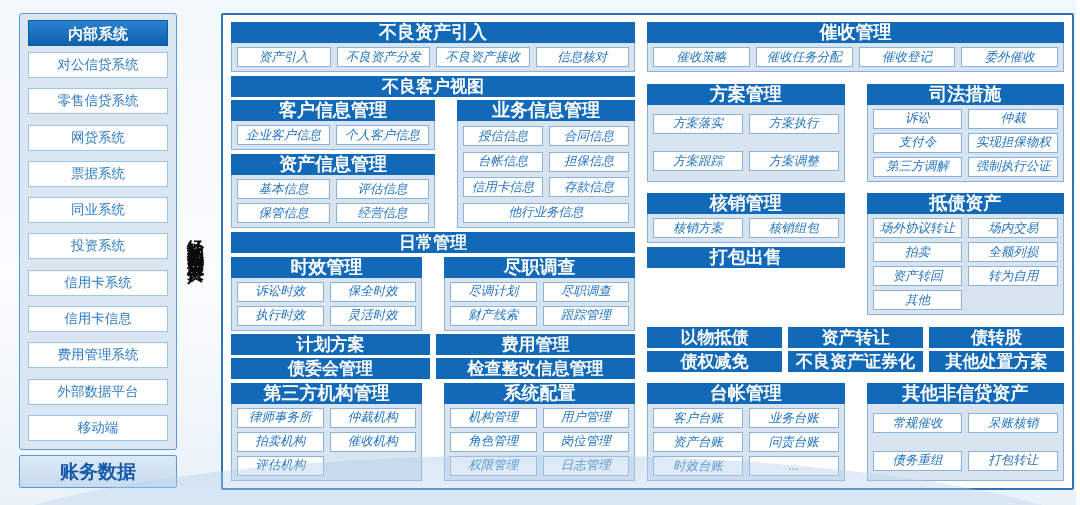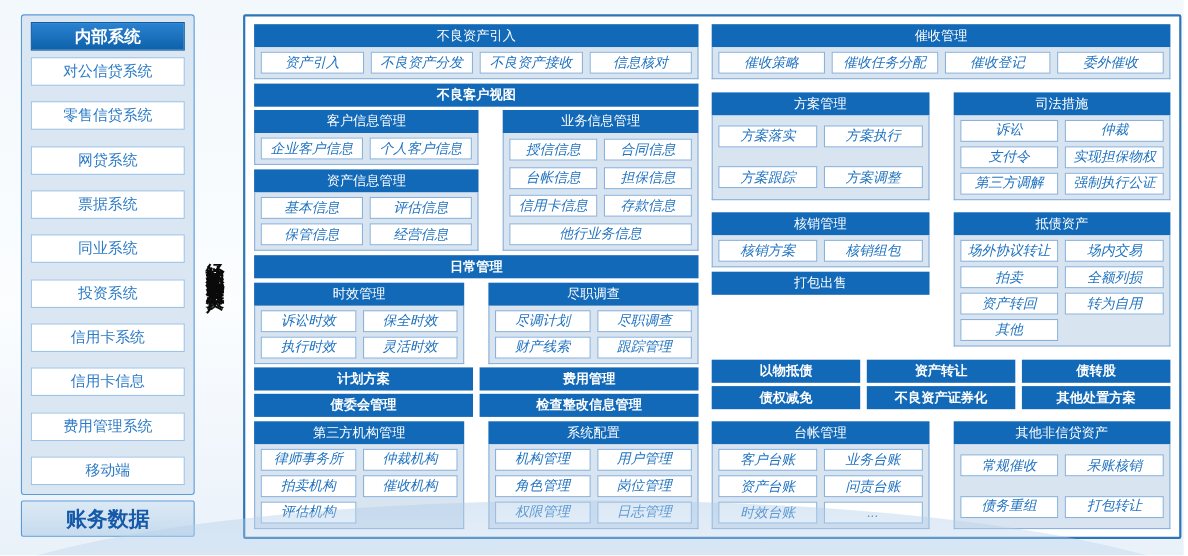--- a/index.html
+++ b/index.html
@@ -61,40 +61,40 @@
   .col{display:flex;flex-direction:column;justify-content:space-between}
   .col-left{width:404px}
   .col-right{flex:1}
   .row{display:flex;gap:22px}
   .stack{display:flex;flex-direction:column;gap:4px}
   .w-half{width:204px}
   .flex1{flex:1}
   .mini{display:flex;flex-direction:column}
   .hdr{
     height:21px;line-height:21px;text-align:center;background:var(--header-blue);
-    color:#fff;font-weight:normal;font-size:12px;white-space:nowrap;
+    color:#fff;font-weight:bold;font-size:18px;white-space:nowrap;
   }
   .body{
     flex:1;background:var(--panel-bg);border:1px solid var(--btn-border);border-top:none;
     padding:4px 5px;
     font-style:italic;
   }
   .grid2{display:grid;grid-template-columns:1fr 1fr;gap:4px 6px;align-content:space-around}
   .roomy{row-gap:13px;padding-top:7px;padding-bottom:7px}
   .span-last > :last-child{grid-column:1 / -1}
   .row-btns{display:flex;gap:6px}
   .row-btns .btn{flex:1}
   .btn{
     min-height:20px;display:flex;align-items:center;justify-content:center;
     background:#fff;border:1px solid var(--btn-border);color:var(--btn-text);
     font-size:12.5px;white-space:nowrap;
   }
   .bar{
     height:21px;display:flex;align-items:center;justify-content:center;
-    background:var(--header-blue);color:#fff;font-weight:bold;font-size:12px;white-space:nowrap;
+    background:var(--header-blue);color:#fff;font-weight:bold;font-size:17px;white-space:nowrap;
   }
   .bars2{display:grid;grid-template-columns:1fr 1fr;gap:3px 6px}
   .bars3{display:grid;grid-template-columns:1fr 1fr 1fr;gap:3px 6px}
 </style>
 </head>
 <body>
 
 <div class="stage">
 
   <aside class="sidebar">
@@ -102,20 +102,21 @@
     <div class="side-items">
         <div class="side-item">对公信贷系统</div>
         <div class="side-item">零售信贷系统</div>
         <div class="side-item">网贷系统</div>
         <div class="side-item">票据系统</div>
         <div class="side-item">同业系统</div>
         <div class="side-item">投资系统</div>
         <div class="side-item">信用卡系统</div>
         <div class="side-item">信用卡信息</div>
         <div class="side-item">费用管理系统</div>
+        <div class="side-item">外部数据平台</div>
         <div class="side-item">移动端</div>
       </div>
   </aside>
   <div class="side-footer">账务数据</div>
 
   <div class="vlabel">经认定的其他问题资产后三类资产</div>
 
   <div class="main">
 
     <div class="col col-left">

